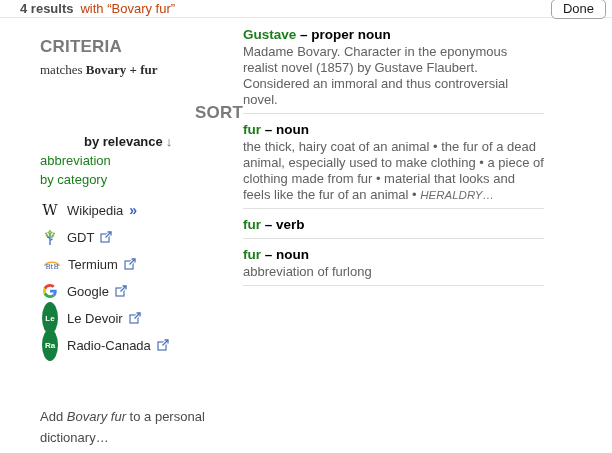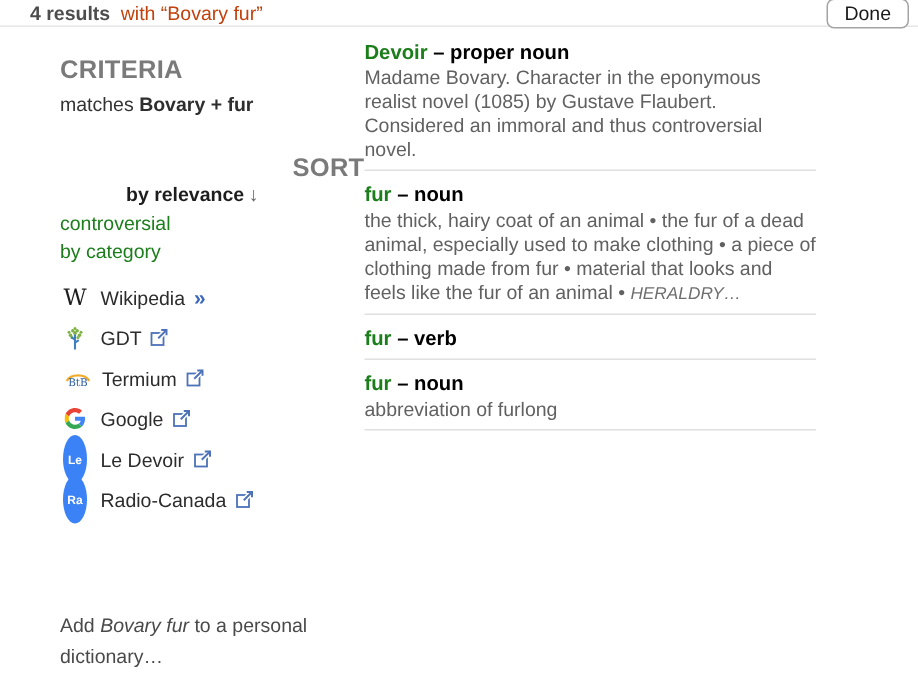--- a/index.html
+++ b/index.html
@@ -19,37 +19,37 @@
     margin-left:auto;background:#fff;border:1px solid #a3a3a3;border-radius:5px;
     padding:1px 11px 2px;font-size:13px;color:#1a1a1a;line-height:15px;
     font-family:"Liberation Sans",sans-serif;cursor:pointer;
   }
   
   .layout{display:flex;}
   .sidebar{width:243px;box-sizing:border-box;padding:19px 0 0 40px;flex:none;}
   .content{width:301px;box-sizing:border-box;padding-top:9px;flex:none;}
   
   .section-heading{font-weight:bold;color:#7a7a7a;font-size:17px;letter-spacing:.2px;}
-  .criteria-line{margin-top:5px;color:#333;}
+  .criteria-line{margin-top:5px;color:#333;font-family:Liberation Serif, serif;}
   .criteria-line b{color:#2e2e2e;}
   .sort-heading{margin-top:25px;text-align:right;}
-  .sort-active{font-weight:bold;color:#1d1d1d;padding-left:44px;}
+  .sort-active{margin-top:11px;font-weight:bold;color:#1d1d1d;padding-left:44px;}
   .sort-active .arrow{font-weight:normal;color:#666;margin-left:3px;}
   .green-link{color:#1b7e1b;margin-top:4px;cursor:pointer;}
   .more-heading{margin-top:26px;}
   .links{margin-top:13px;}
   .link-row{display:flex;align-items:center;height:20px;margin-bottom:7px;cursor:pointer;}
   .icon-cell{width:20px;margin-right:7px;display:flex;align-items:center;justify-content:center;flex:none;}
   .icon-cell.wide{width:24px;margin-right:4px;align-items:center;}
   .link-label{color:#2c2c2c;}
   .wiki-w{font-family:"DejaVu Serif",serif;font-size:15px;color:#1d1d1d;line-height:1;}
   .chevrons{color:#3a66c0;font-weight:bold;font-size:14px;margin-left:6px;line-height:1;}
   .ext-icon{margin-left:6px;display:inline-flex;}
   .circle-icon{
-    width:16px;height:32px;border-radius:50%;background:#3b82f6;color:#fff;
+    width:16px;height:32px;border-radius:50%;background:#15803d;color:#fff;
     font-size:8px;font-weight:bold;display:flex;align-items:center;justify-content:center;
   }
   .sidebar-footer{
     position:absolute;left:40px;top:406px;width:208px;
     color:#4a4a4a;line-height:21px;
   }
   .sidebar-footer i{font-style:italic;}
   
   .entry{border-bottom:1px solid #e0e0e0;padding-bottom:5px;margin-bottom:8px;}
   .entry-head{font-weight:bold;color:#000;font-size:13.5px;line-height:16px;}
@@ -68,21 +68,21 @@
 
 <div class="layout">
 
   <div class="sidebar">
 
     <div class="section-heading">CRITERIA</div>
     <div class="criteria-line"><span>matches </span><b>Bovary + fur</b></div>
 
     <div class="section-heading sort-heading">SORT</div>
     <div class="sort-active"><span>by relevance</span><span class="arrow">↓</span></div>
-    <div class="green-link">controversial</div>
+    <div class="green-link">abbreviation</div>
     <div class="green-link">by category</div>
 
 
     <div class="links">
 
       <div class="link-row">
         <span class="icon-cell">
             <span class="wiki-w">W</span>
           </span>
         <span class="link-label">Wikipedia</span>
@@ -189,22 +189,22 @@
           </svg>
         </span>
       </div>
 
     </div>
   </div>
 
   <div class="content">
 
     <div class="entry">
-      <div class="entry-head"><span class="headword">Devoir</span> <span>–</span> <span>proper noun</span></div>
-      <div class="entry-body"><span>Madame Bovary. Character in the eponymous realist novel (1085) by Gustave Flaubert. Considered an immoral and thus controversial novel.</span></div>
+      <div class="entry-head"><span class="headword">Gustave</span> <span>–</span> <span>proper noun</span></div>
+      <div class="entry-body"><span>Madame Bovary. Character in the eponymous realist novel (1857) by Gustave Flaubert. Considered an immoral and thus controversial novel.</span></div>
     </div>
 
     <div class="entry">
       <div class="entry-head"><span class="headword">fur</span> <span>–</span> <span>noun</span></div>
       <div class="entry-body"><span>the thick, hairy coat of an animal • the fur of a dead animal, especially used to make clothing • a piece of clothing made from fur • material that looks and feels like the fur of an animal • </span><span class="small-italic">HERALDRY…</span></div>
     </div>
 
     <div class="entry">
       <div class="entry-head"><span class="headword">fur</span> <span>–</span> <span>verb</span></div>
     </div>

